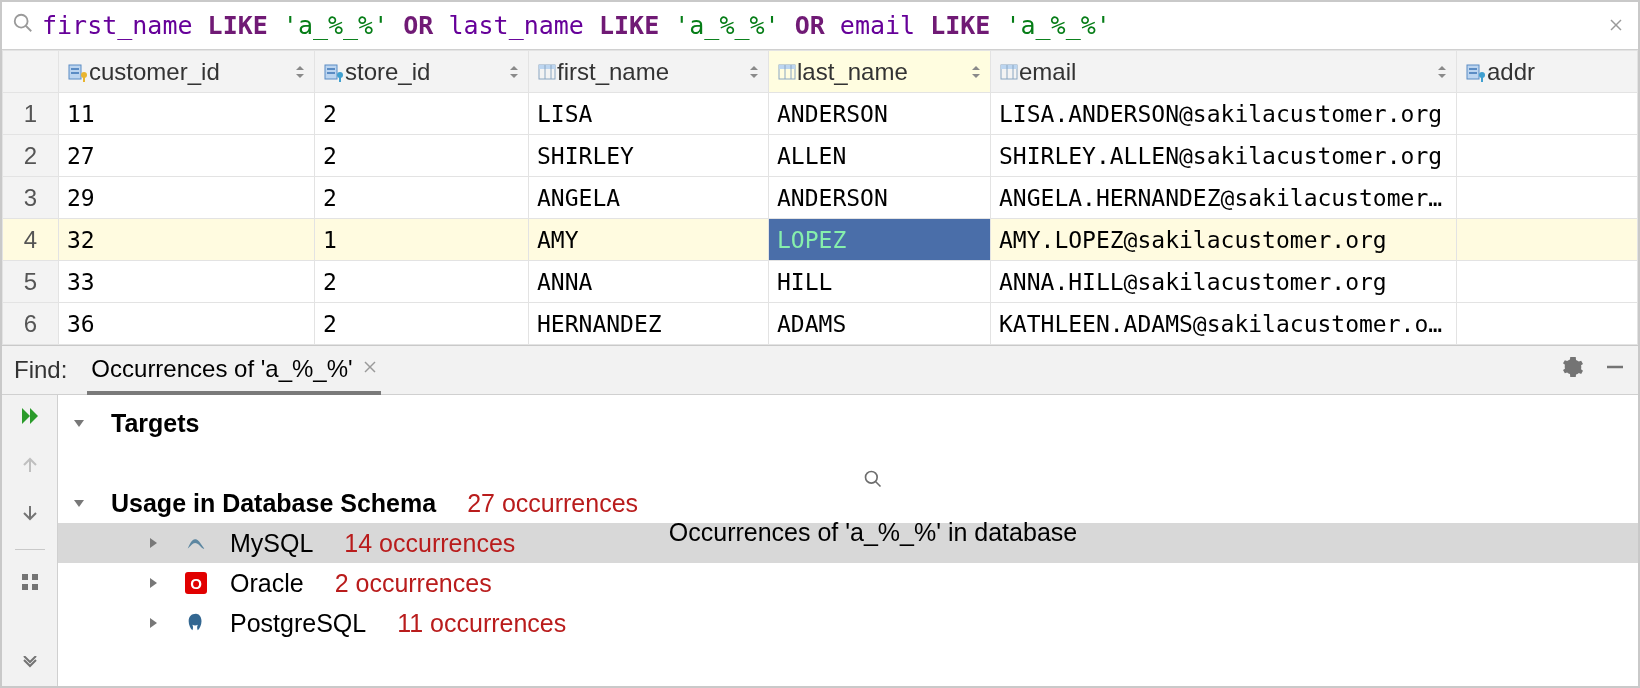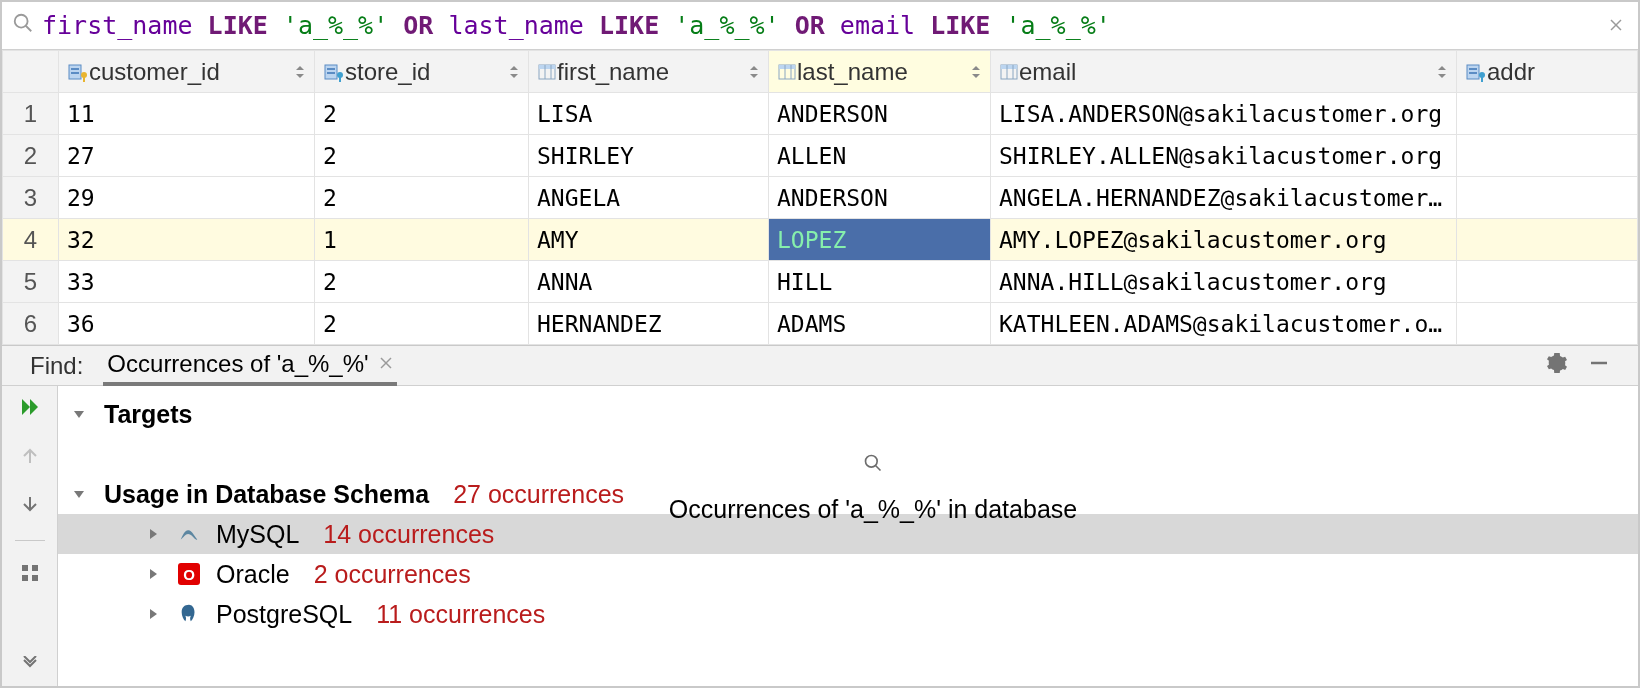--- a/index.html
+++ b/index.html
@@ -23,35 +23,35 @@
   .hdr-content { display: flex; align-items: center; }
   .sort-ind { margin-left: auto; color: #8a8a8a; display: flex; align-items: center; gap: 2px; }
   .sort-ind svg { display: block; }
   .num-cell { text-align: right; font-family: "Menlo","Consolas",monospace; font-size: 23px; padding-right: 28px; }
   .txt-cell { font-family: "Menlo","Consolas",monospace; font-size: 23px; }
   tr.hl { background: #fffbe0; }
   tr.hl .rownum { background: #fffbe0; }
   td.sel { background: #4a6ea9 !important; color: #86efac; }
   th.hl-col { background: #fffde0; }
   
-  .find-header { display: flex; align-items: center; height: 41px; background: #f2f2f2; border-top: 1px solid #c9c9c9; border-bottom: 1px solid #d0d0d0; padding: 0 28px; gap: 20px; }
+  .find-header { display: flex; align-items: center; height: 50px; background: #f2f2f2; border-top: 1px solid #c9c9c9; border-bottom: 1px solid #d0d0d0; padding: 0 12px; gap: 20px; }
   .find-header .find-label { color: #333; }
   .find-tab { display: flex; align-items: center; gap: 10px; height: 100%; border-bottom: 4px solid #7a7a7a; padding: 0 4px; margin-bottom: -1px; }
   .find-tab .close-tab { color: #9a9a9a; font-size: 18px; cursor: pointer; }
   .find-header .spacer { flex: 1; }
   .gear, .minimize { color: #747474; cursor: pointer; }
   
   .find-body { display: flex; flex: 1; min-height: 0; }
   .find-toolbar { width: 56px; background: #f2f2f2; border-right: 1px solid #d0d0d0; display: flex; flex-direction: column; align-items: center; padding-top: 10px; gap: 20px; }
   .find-toolbar .tb-btn { color: #747474; cursor: pointer; }
   .find-toolbar .tb-btn.run { color: #2b9b2b; }
   .find-toolbar .tb-btn.disabled { color: #bfbfbf; }
   .find-toolbar hr { width: 30px; border: none; border-top: 1px solid #c9c9c9; }
   .find-tree { flex: 1; padding: 8px 0; overflow: auto; font-size: 25px; }
-  .tree-row { display: flex; align-items: center; height: 40px; padding-left: 12px; gap: 16px; }
+  .tree-row { display: flex; align-items: center; height: 40px; padding-left: 12px; gap: 23px; }
   .tree-row .arrow { width: 18px; color: #787878; display: flex; justify-content: center; }
   .tree-row .arrow svg { display: block; }
   .tree-row.bold .lbl { font-weight: 700; }
   .tree-row .count { color: #b91c1c; margin-left: 8px; }
   .tree-row.indent1 { padding-left: 50px; flex-direction: column; }
   .tree-row.indent2 { padding-left: 86px; }
   .tree-row.sel { background: #d8d8d8; }
   .db-icon { width: 22px; height: 22px; display: inline-flex; align-items: center; justify-content: center; font-size: 16px; }
   .mysql-icon svg { width: 24px; height: 24px; }
   .oracle-icon { background: #e10000; color: #fff; width: 22px; height: 22px; border-radius: 3px; font-weight: 700; font-size: 15px; }

